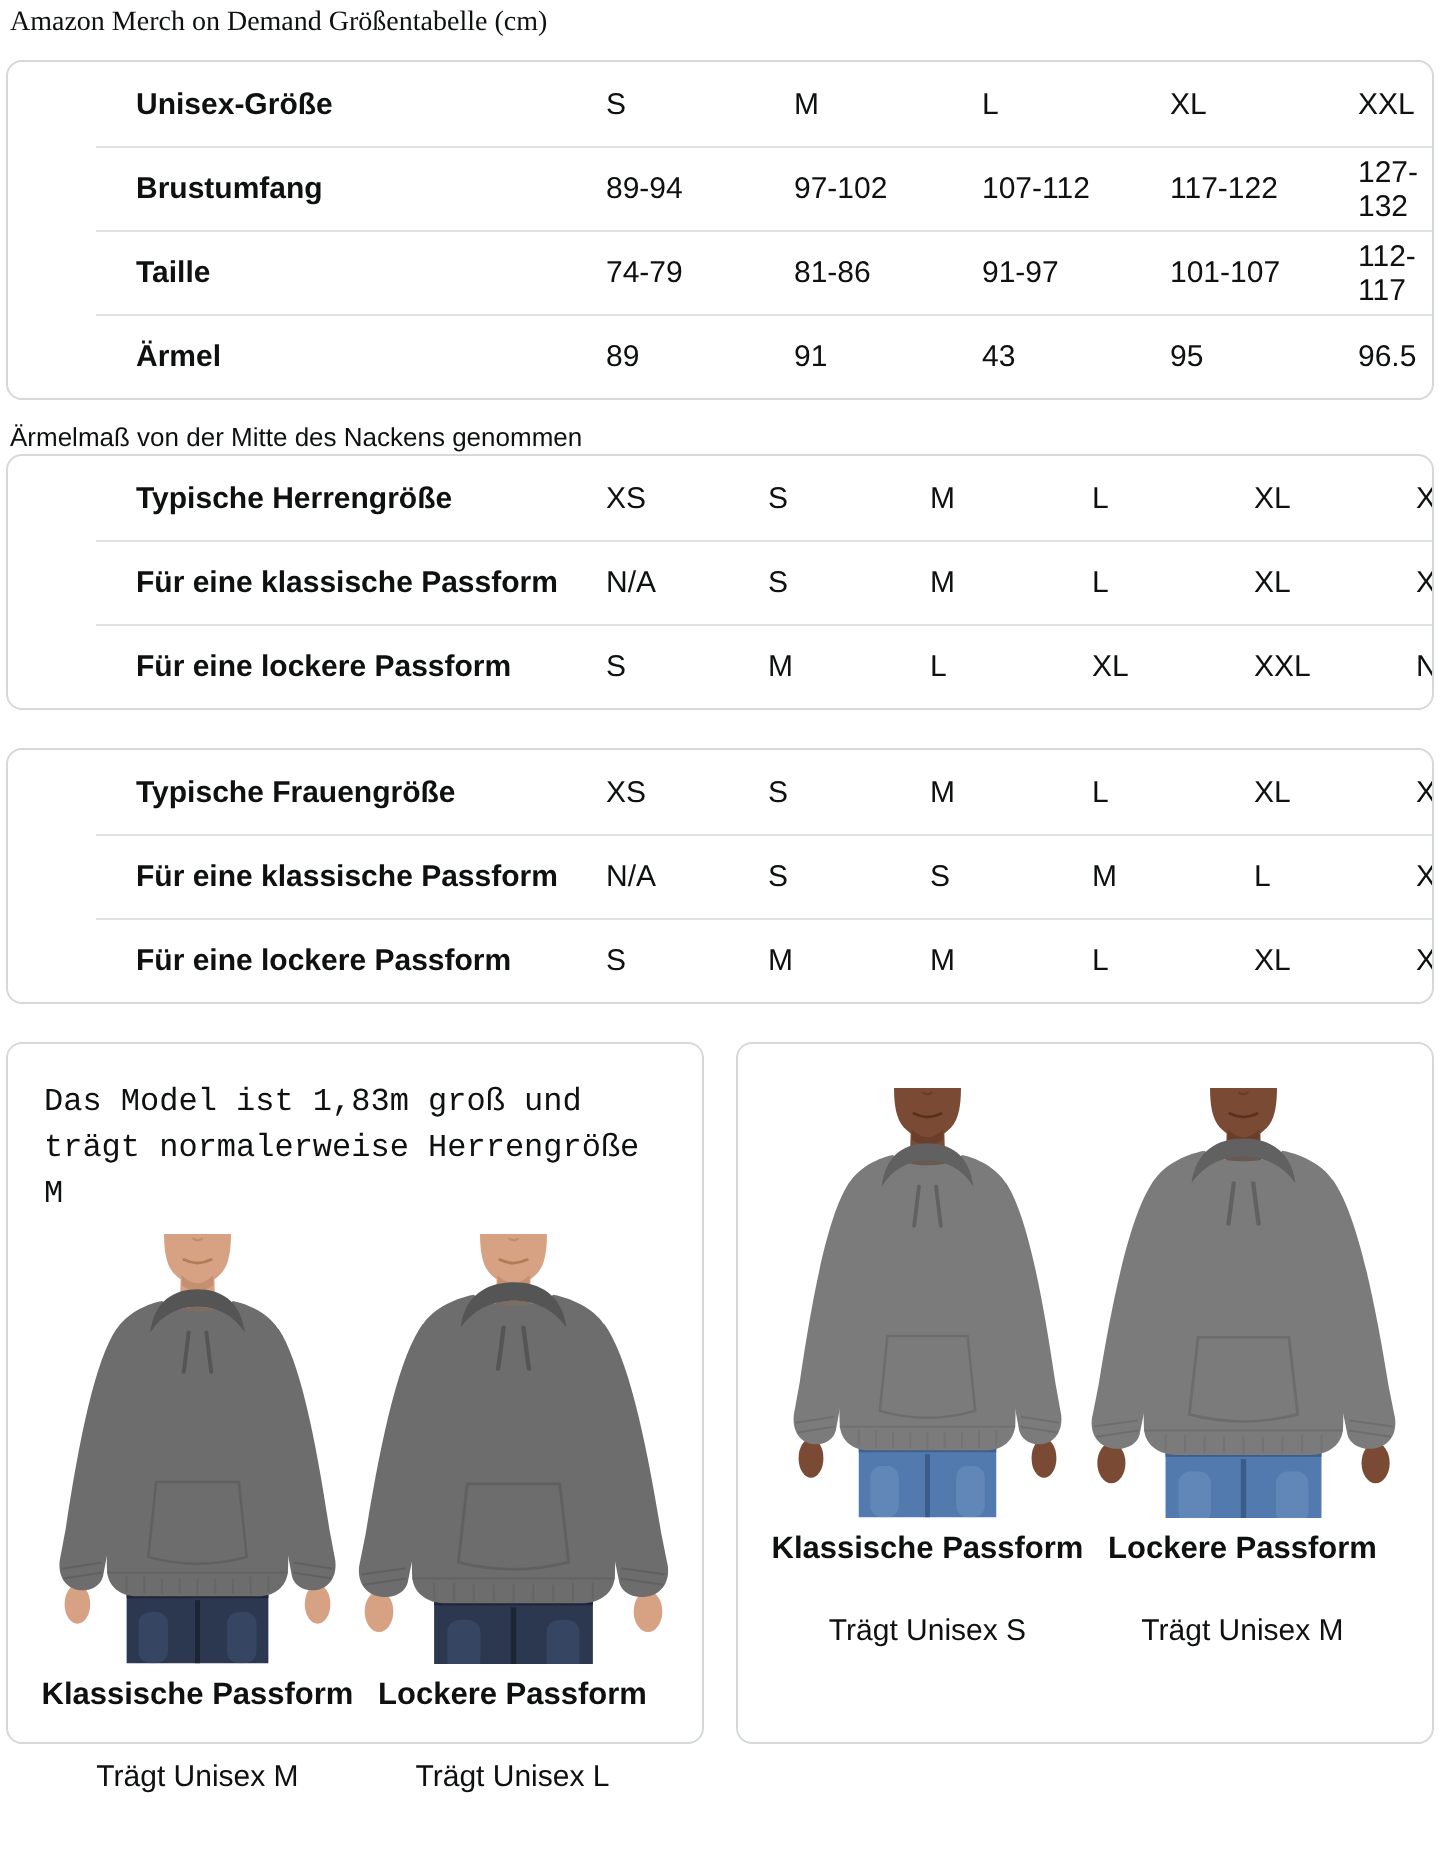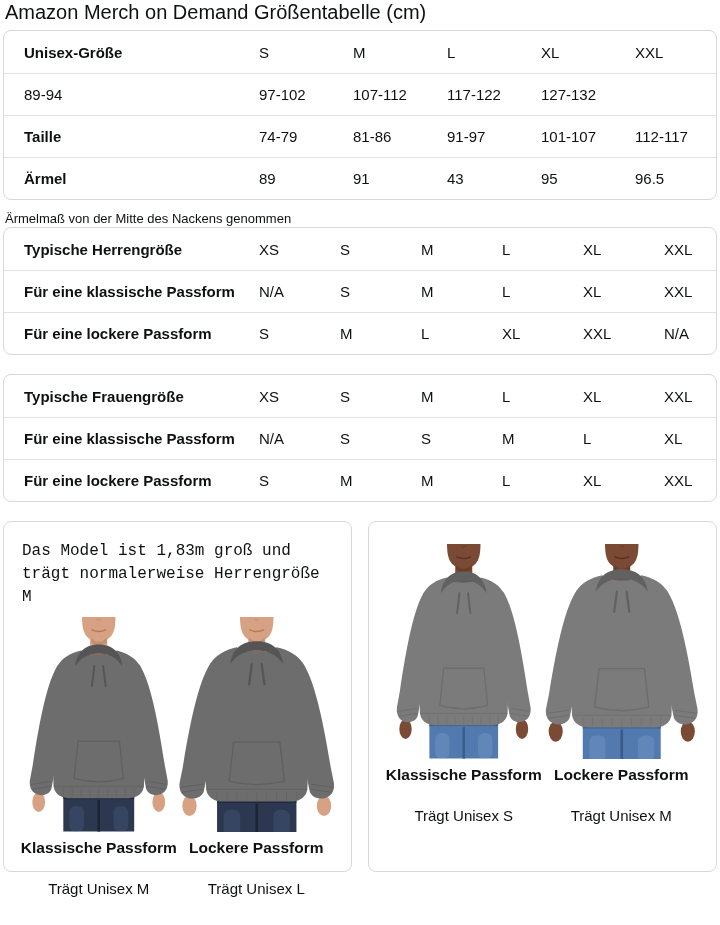--- a/index.html
+++ b/index.html
@@ -7,29 +7,31 @@
   body {
     width: 720px; height: 925px;
     background: #ffffff;
     color: #0f1111;
     font-family: "Liberation Sans", "DejaVu Sans", sans-serif;
     overflow: hidden;
   }
   .page { padding: 2px 3px 0 3px; }
 
   .page-title {
-    font-size: 20px; font-weight: 400; line-height: 20px;
+    font-size: 14px; font-weight: 400; line-height: 20px;
     margin: 0 0 8px 2px;
+    font-family: Liberation Serif, serif;
   }
 
   .data-table {
     border: 1px solid #d5d9d9;
     border-radius: 8px;
     overflow: hidden;
     background: #fff;
+    padding-left: 44px;
   }
   .trow {
     display: grid;
     align-items: center;
     height: 42px;
     padding-left: 20px;
     border-top: 1px solid #e0e3e3;
     font-size: 15px;
   }
   .trow:first-child { border-top: none; }
@@ -100,20 +102,21 @@
   <section class="data-table">
     <div class="trow cols-5">
       <div class="cell-label">Unisex-Größe</div>
       <div class="cell">S</div>
       <div class="cell">M</div>
       <div class="cell">L</div>
       <div class="cell">XL</div>
       <div class="cell">XXL</div>
     </div>
     <div class="trow cols-5">
+      <div class="cell-label">Brustumfang</div>
       <div class="cell">89-94</div>
       <div class="cell">97-102</div>
       <div class="cell">107-112</div>
       <div class="cell">117-122</div>
       <div class="cell">127-132</div>
     </div>
     <div class="trow cols-5">
       <div class="cell-label">Taille</div>
       <div class="cell">74-79</div>
       <div class="cell">81-86</div>

